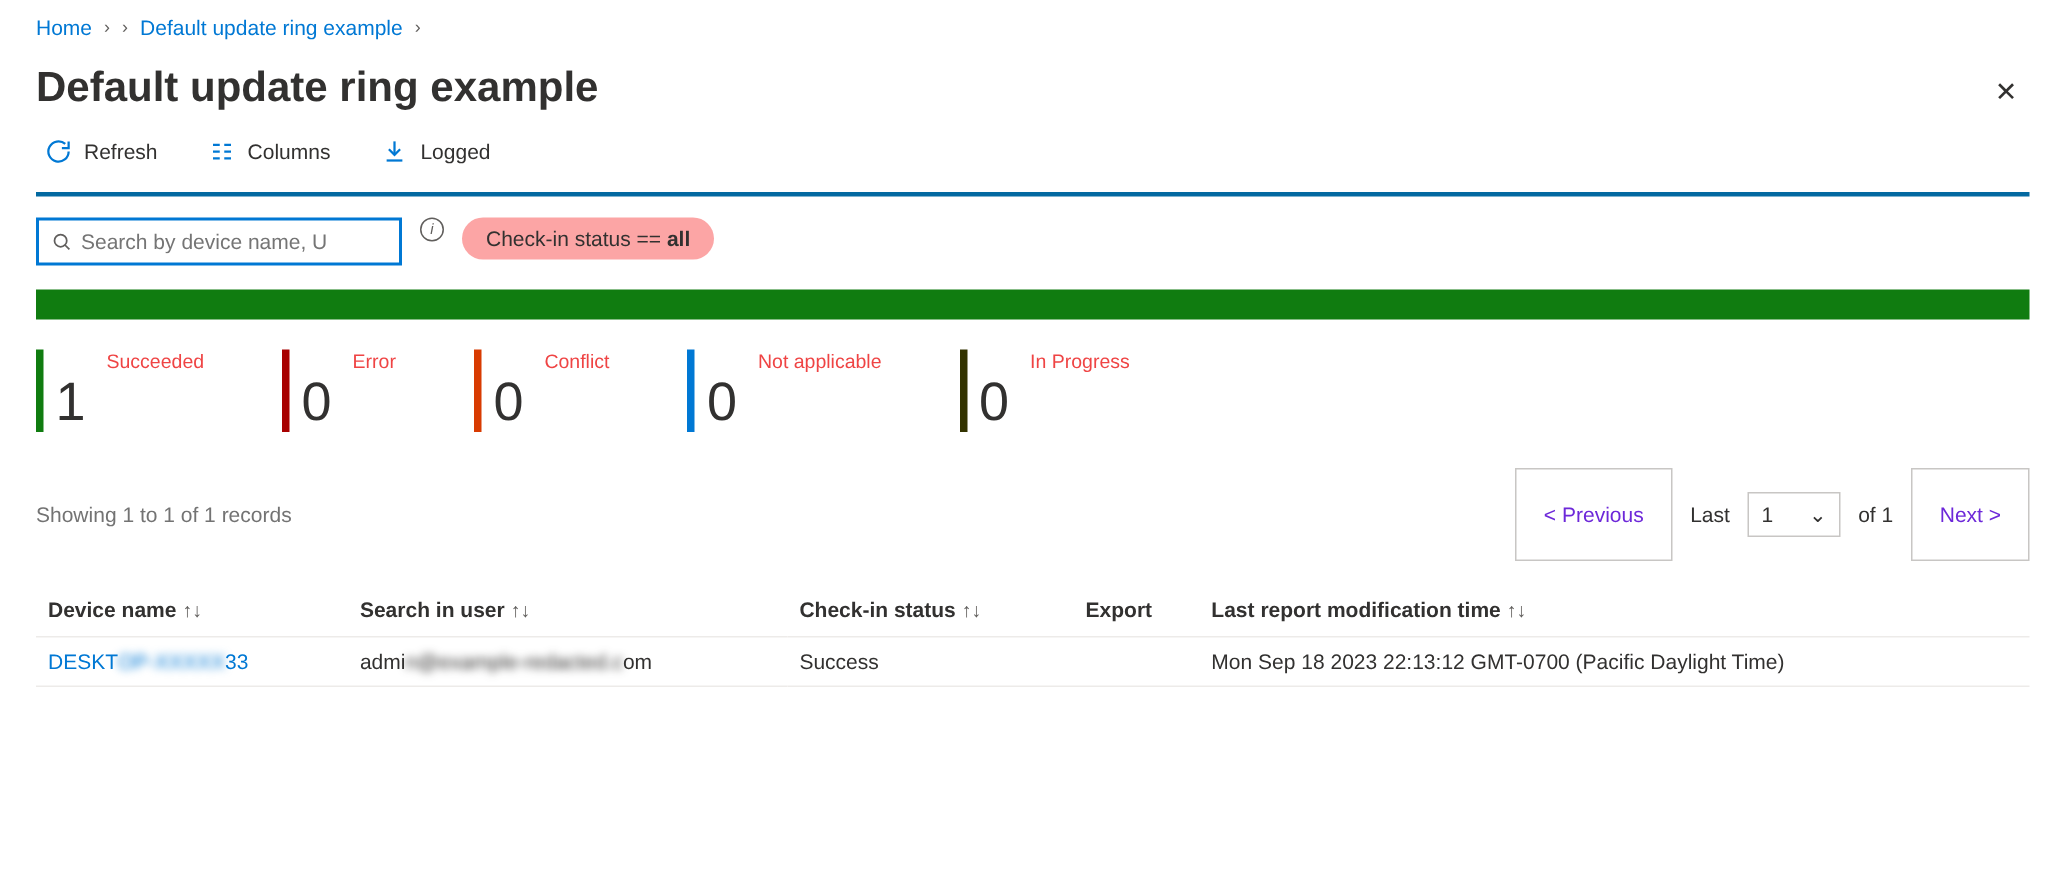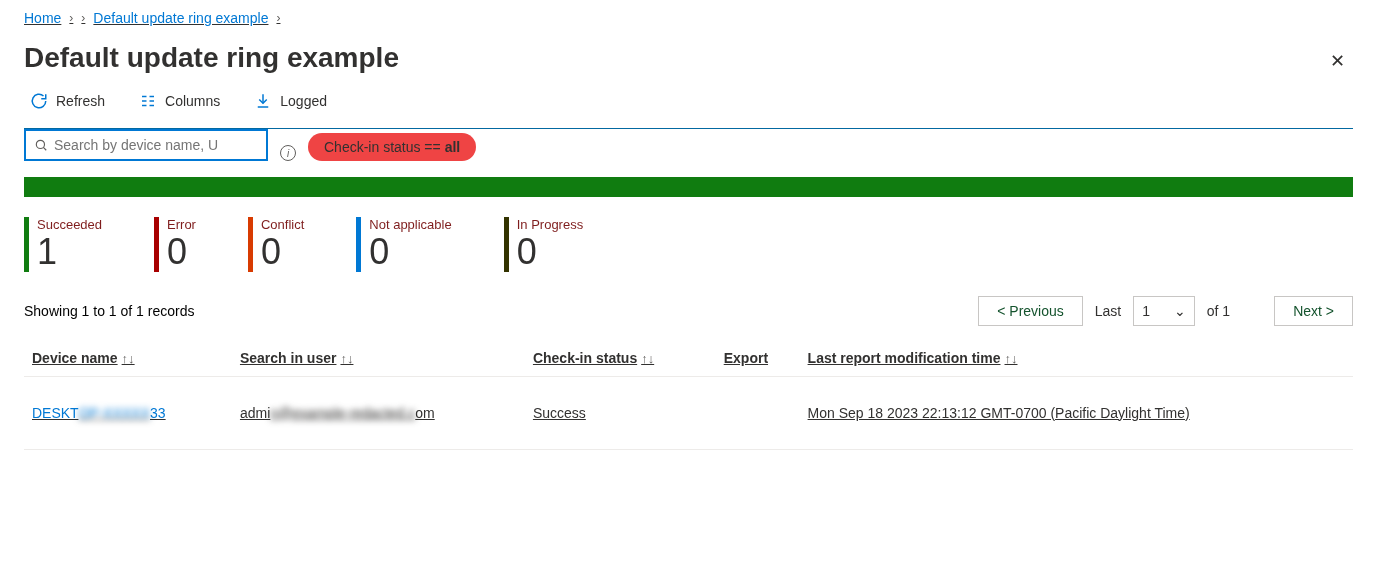--- a/index.html
+++ b/index.html
@@ -9,103 +9,102 @@
       color: #323130;
       background: #fff;
       padding: 10px 24px;
     }
     .breadcrumb {
       display: flex;
       align-items: center;
       gap: 8px;
       font-size: 14px;
       margin-bottom: 16px;
-      text-decoration: underline;
     }
     .breadcrumb a { color: #0078d4; text-decoration: none; cursor: pointer; }
     .breadcrumb .sep { color: #605e5c; font-size: 12px; }
     .header-row { display: flex; justify-content: space-between; align-items: flex-start; }
     .page-title { font-size: 28px; font-weight: 600; color: #323130; margin-bottom: 4px; }
     .page-subtitle { font-size: 14px; color: #605e5c; margin-bottom: 18px; }
     .close-btn { background: none; border: none; cursor: pointer; padding: 8px; font-size: 18px; color: #323130; }
     .toolbar {
       display: flex;
       align-items: center;
       gap: 22px;
       padding: 8px 0 14px 0;
-      border-bottom: 1px solid #0369a1;
+      border-bottom: 3px solid #0369a1;
+      margin-bottom: 14px;
     }
     .toolbar-btn {
       display: flex; align-items: center; gap: 8px;
       background: none; border: none; cursor: pointer;
       font-size: 14px; color: #323130;
       padding: 4px 6px;
     }
     .toolbar-btn svg { width: 18px; height: 18px; }
-    .search-row { display: flex; align-items: flex-end; gap: 12px; margin-bottom: 16px; }
+    .search-row { display: flex; align-items: flex-start; gap: 12px; margin-bottom: 16px; }
     .search-box {
       display: flex; align-items: center;
       border: 2px solid #0078d4;
       padding: 4px 8px;
       width: 244px;
       height: 32px;
     }
     .search-box svg { width: 14px; height: 14px; margin-right: 6px; stroke: #605e5c; }
     .search-box input { border: none; outline: none; font-size: 14px; flex: 1; }
     .info-icon {
       width: 16px; height: 16px; border: 1px solid #605e5c; border-radius: 50%;
       display: flex; align-items: center; justify-content: center;
       font-size: 10px; font-style: italic; color: #605e5c;
     }
     .filter-pill {
-      background: #ef4444;
+      background: #fca5a5;
       border-radius: 16px;
       padding: 6px 16px;
       font-size: 14px;
       color: #323130;
     }
     .filter-pill b { font-weight: 700; }
     .progress-bar { height: 20px; background: #107c10; margin-bottom: 20px; }
     .stats-row { display: flex; gap: 52px; margin-bottom: 24px; }
     .stat-tile { display: flex; align-items: stretch; gap: 8px; }
     .stat-bar { width: 5px; }
     .stat-content { display: flex; flex-direction: column; }
-    .stat-label { font-size: 13px; color: #7f1d1d; }
+    .stat-label { font-size: 13px; color: #ef4444; margin-left: 34px; }
     .stat-value { font-size: 36px; font-weight: 400; color: #323130; line-height: 1.1; }
     .records-row { display: flex; justify-content: space-between; align-items: center; margin-bottom: 14px; }
-    .records-text { font-size: 14px; color: #000000; }
+    .records-text { font-size: 14px; color: #737373; }
     .pagination { display: flex; align-items: center; gap: 12px; }
     .page-btn {
       border: 1px solid #c8c6c4;
       background: #fff;
-      padding: 6px 18px;
-      font-size: 14px;
-      color: #14532d;
+      padding: 22px 18px;
+      font-size: 14px;
+      color: #6d28d9;
       cursor: pointer;
-      margin-left: 32px;
     }
     .page-select {
       display: flex; align-items: center;
       border: 1px solid #c8c6c4;
       padding: 4px 8px;
       gap: 24px;
       height: 30px;
     }
-    table { width: 100%; border-collapse: collapse; text-decoration: underline; }
+    table { width: 100%; border-collapse: collapse; }
     th {
       text-align: left;
       font-weight: 600;
       font-size: 14px;
       padding: 10px 8px;
       border-bottom: 1px solid #edebe9;
     }
     th .sort-icons { color: #605e5c; font-size: 13px; margin-left: 4px; }
     td {
       font-size: 14px;
-      padding: 28px 8px;
+      padding: 8px 8px;
       border-bottom: 1px solid #edebe9;
     }
     td.link { color: #0078d4; cursor: pointer; }
     .blur { filter: blur(3px); }
   </style>
 </head>
 <body>
 
 <div class="breadcrumb">
   <a>Home</a>

